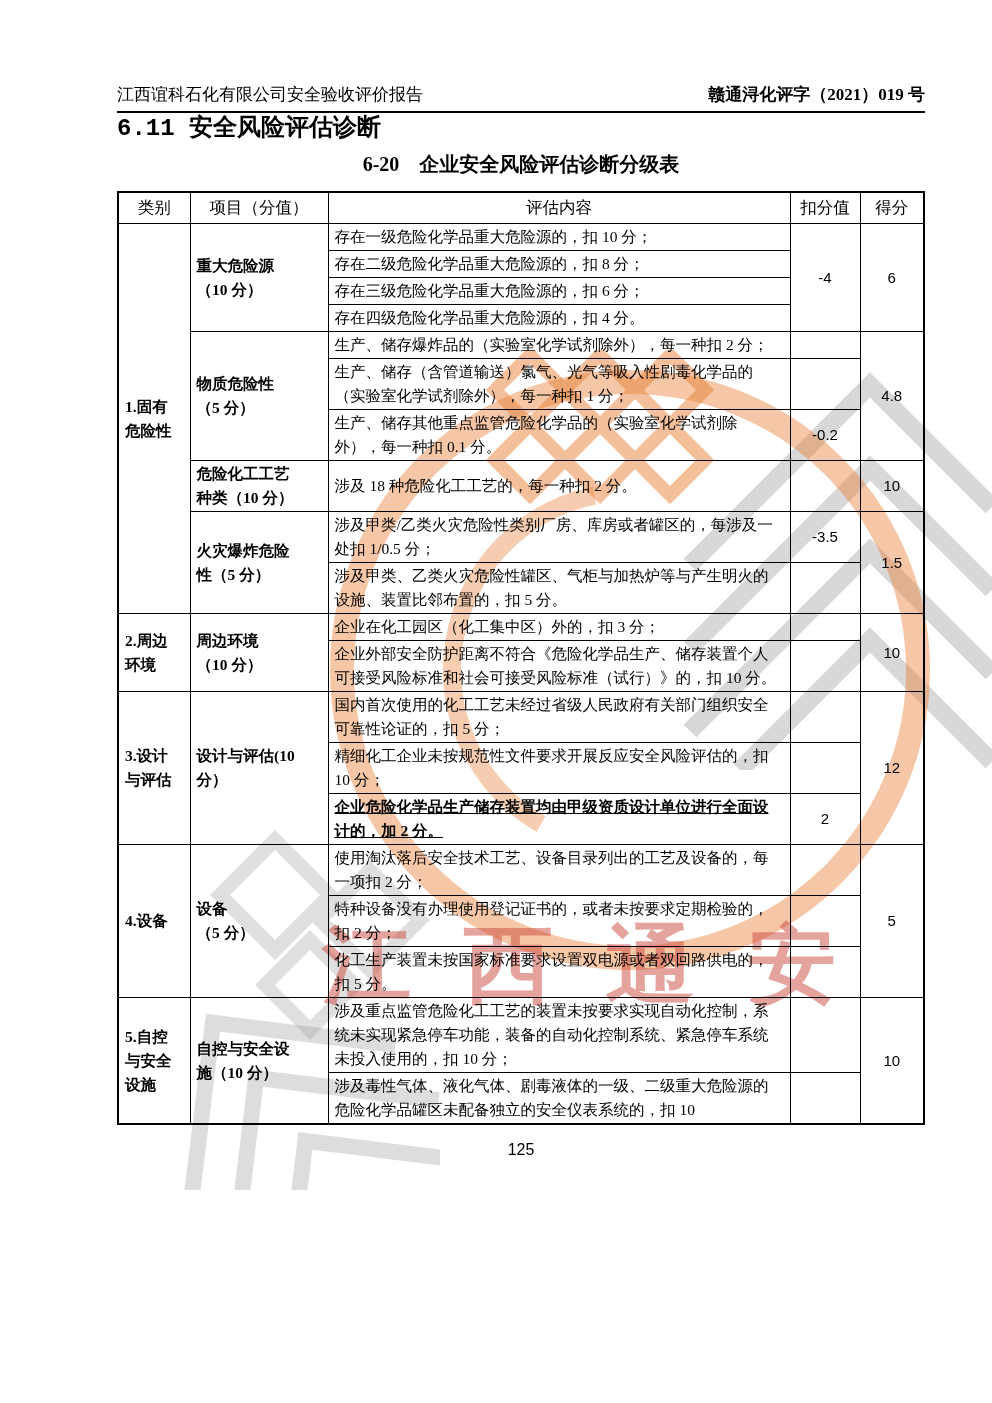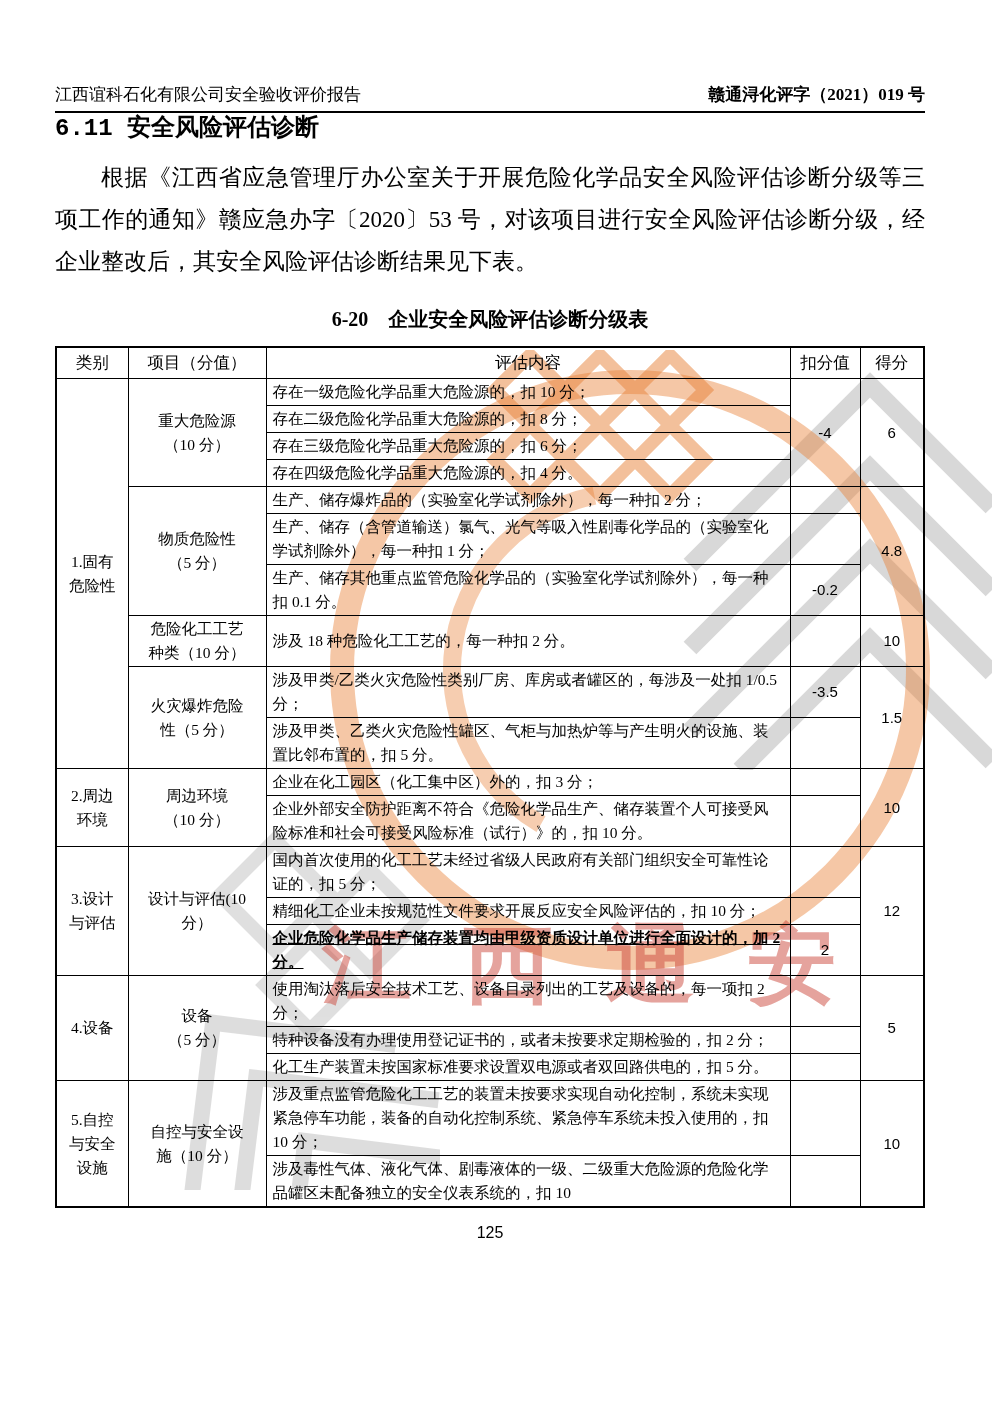--- a/index.html
+++ b/index.html
@@ -16,21 +16,21 @@
   .wm-layer{position:absolute;inset:0;z-index:0;pointer-events:none;}
   .wm-red-text{
     position:absolute;left:322px;top:908px;
     font-size:85px;font-weight:bold;letter-spacing:50px;
     white-space:nowrap;
     color:rgba(204,72,60,0.5);
     transform:scaleX(1.05);transform-origin:left center;
   }
   .wm-abs{position:absolute;}
   
-  .content{position:relative;z-index:1;padding:84px 67px 0 55px;}
+  .content{position:relative;z-index:1;padding:84px 67px 0 117px;}
   .doc-header{
     display:flex;justify-content:space-between;align-items:flex-end;
     border-bottom:2px solid #000;
     padding-bottom:5px;
     font-size:17px;line-height:22px;
   }
   .doc-header .right{font-weight:bold;}
   .sec-title{
     font-size:24px;font-weight:bold;
     line-height:32px;
@@ -60,21 +60,21 @@
   table.grading th,table.grading td{
     border:1px solid #000;
     padding:1px 6px;
     vertical-align:middle;
     background:transparent;
   }
   table.grading th{
     font-weight:normal;text-align:center;font-size:16.5px;
     padding:3px 2px;border-bottom:1.5px solid #000;
   }
-  td.cat,td.proj{text-align:center;white-space:pre-line;padding:1px 2px;}
+  td.cat,td.proj{text-align:left;white-space:pre-line;padding:1px 2px;font-weight:bold;}
   td.num{text-align:center;font-family:"Liberation Sans","DejaVu Sans",sans-serif;font-size:15px;}
   td.cnt{text-align:left;}
   td.cnt.bold{font-weight:bold;text-decoration:underline;}
   .page-num{
     margin-top:16px;text-align:center;
     font-size:16px;
     font-family:"Liberation Sans","DejaVu Sans",sans-serif;
   }
 </style>
 </head>
@@ -124,21 +124,20 @@
 
   <div class="content">
 
     <div class="doc-header">
       <span class="left">江西谊科石化有限公司安全验收评价报告</span>
       <span class="right">赣通浔化评字（2021）019 号</span>
     </div>
 
     <div class="sec-title">6.11 安全风险评估诊断</div>
 
-    <p class="intro">根据《江西省应急管理厅办公室关于开展危险化学品安全风险评估诊断分级等三项工作的通知》赣应急办字〔2020〕53 号，对该项目进行安全风险评估诊断分级，经企业整改后，其安全风险评估诊断结果见下表。</p>
 
     <div class="tbl-caption">6-20　企业安全风险评估诊断分级表</div>
 
     <table class="grading">
       <colgroup>
         <col class="c-cat">
           <col class="c-proj">
           <col class="c-content">
           <col class="c-ded">
           <col class="c-score">

